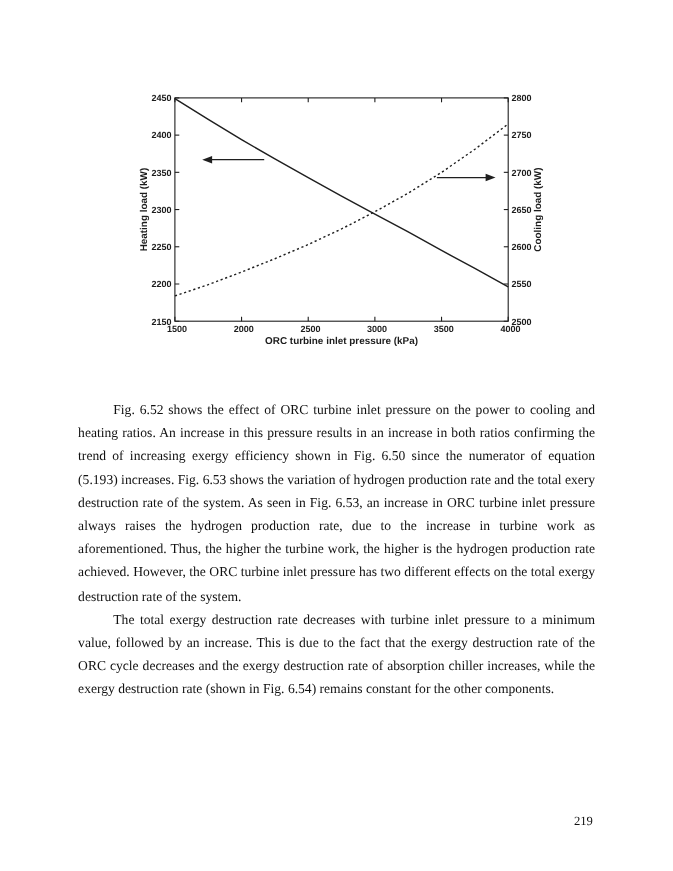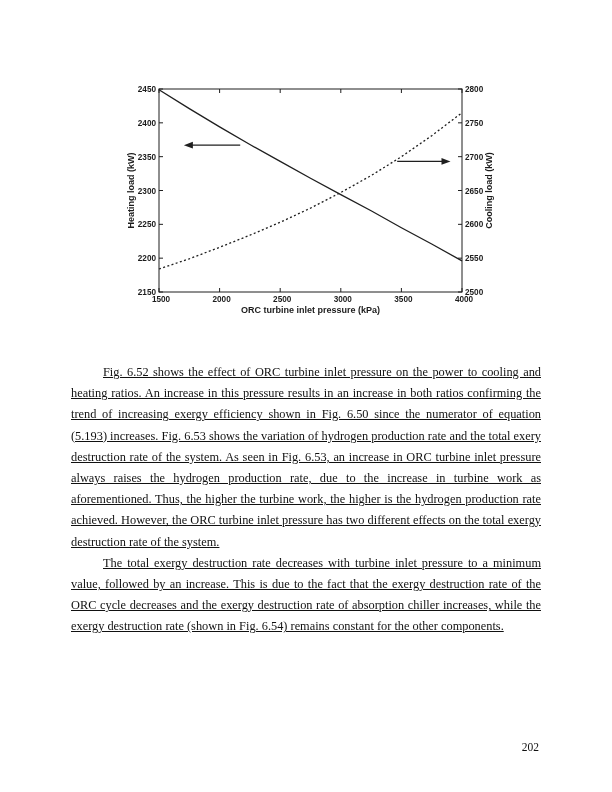--- a/index.html
+++ b/index.html
@@ -39,21 +39,20 @@
     left: 71px;
     top: 362px;
     width: 470px;
     font-size: 12.35px;
     line-height: 21.2px;
     text-align: justify;
   }
   .body-text p {
     margin: 0;
     text-indent: 32px;
-    text-decoration: underline;
   }
   .page-number {
     position: absolute;
     top: 741px;
     right: 73px;
     font-size: 11.5px;
   }
 </style>
 </head>
 <body>
@@ -118,15 +117,15 @@
       <line x1="397.158" y1="161.40333333333334" x2="444.486" y2="161.40333333333334" stroke="#1f1f1f" stroke-width="1.2"></line>
       <polygon points="450.486,161.40333333333334 441.486,158.00333333333333 441.486,164.80333333333334" fill="#1f1f1f"></polygon>
     </svg>
 
 
   <div class="body-text">
     <p>Fig. 6.52 shows the effect of ORC turbine inlet pressure on the power to cooling and heating ratios. An increase in this pressure results in an increase in both ratios confirming the trend of increasing exergy efficiency shown in Fig. 6.50 since the numerator of equation (5.193) increases. Fig. 6.53 shows the variation of hydrogen production rate and the total exery destruction rate of the system. As seen in Fig. 6.53, an increase in ORC turbine inlet pressure always raises the hydrogen production rate, due to the increase in turbine work as aforementioned. Thus, the higher the turbine work, the higher is the hydrogen production rate achieved. However, the ORC turbine inlet pressure has two different effects on the total exergy destruction rate of the system.</p>
     <p>The total exergy destruction rate decreases with turbine inlet pressure to a minimum value, followed by an increase. This is due to the fact that the exergy destruction rate of the ORC cycle decreases and the exergy destruction rate of absorption chiller increases, while the exergy destruction rate (shown in Fig. 6.54) remains constant for the other components.</p>
   </div>
 
-  <div class="page-number">202</div>
+  <div class="page-number">219</div>
 
 </div>
 
 </body></html>

